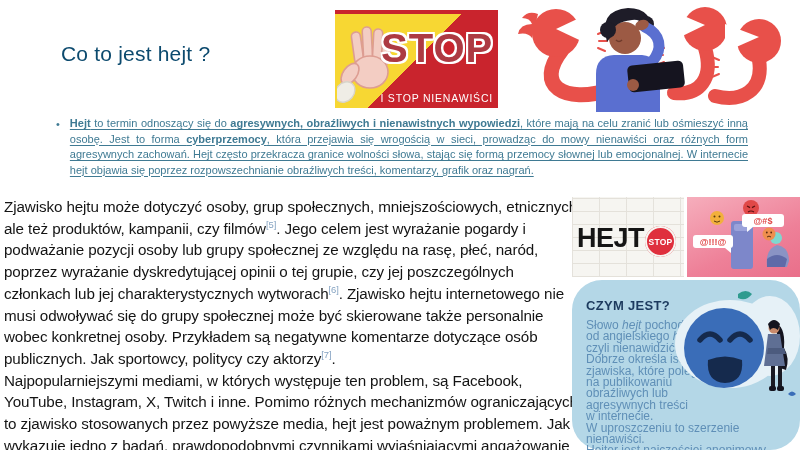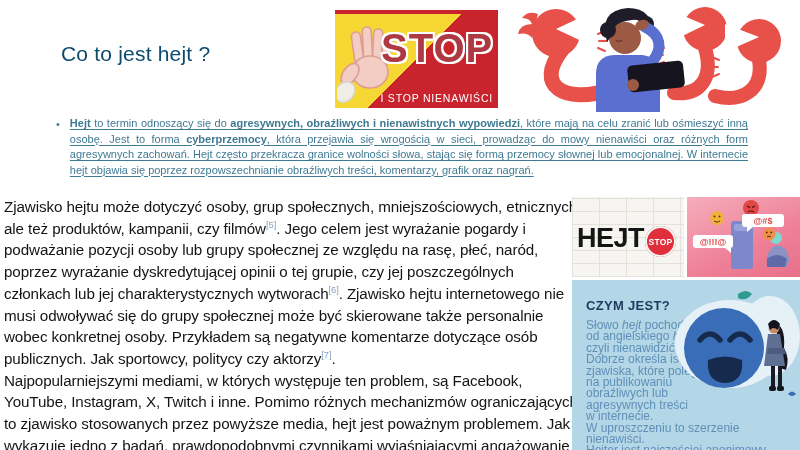--- a/index.html
+++ b/index.html
@@ -77,20 +77,21 @@
     color:#fff;font-size:8.5px;font-weight:800;letter-spacing:.2px;
   }
   .pink-panel{
     position:relative;width:113px;height:80px;flex:0 0 auto;
     background:linear-gradient(155deg,#f6aebc 0%,#ee8098 60%,#e96f8a 100%);
     overflow:hidden;
   }
   .blue-panel{
     position:relative;margin-top:3px;width:228px;height:170px;
     background:#b4d7e7;
+    border-radius:30px;
   }
   .info-heading{
     position:absolute;left:14px;top:18px;
     font-size:13px;font-weight:800;letter-spacing:.3px;color:#1c3a5e;
   }
   .info-desc{
     position:absolute;left:14px;top:40px;width:205px;
     font-size:12px;line-height:11.4px;color:#5f8fb7;
     white-space:pre-line;
   }

